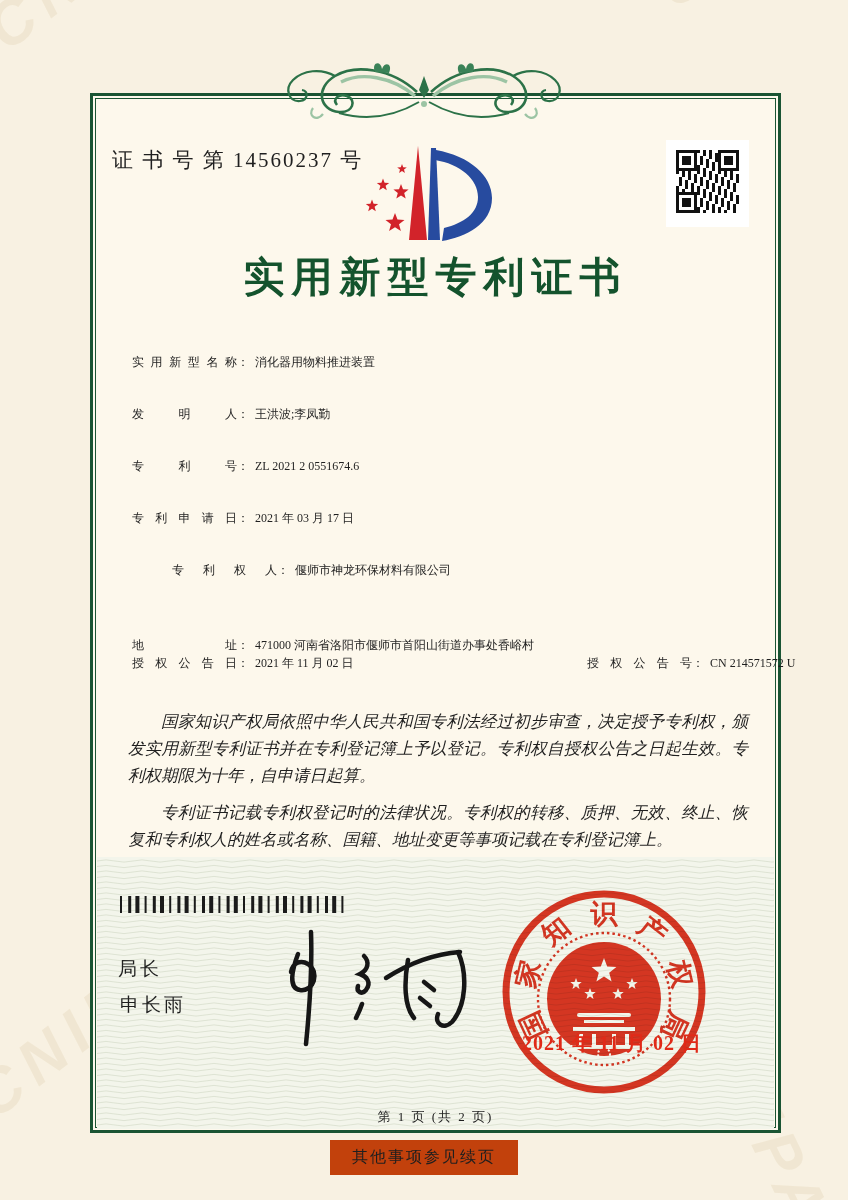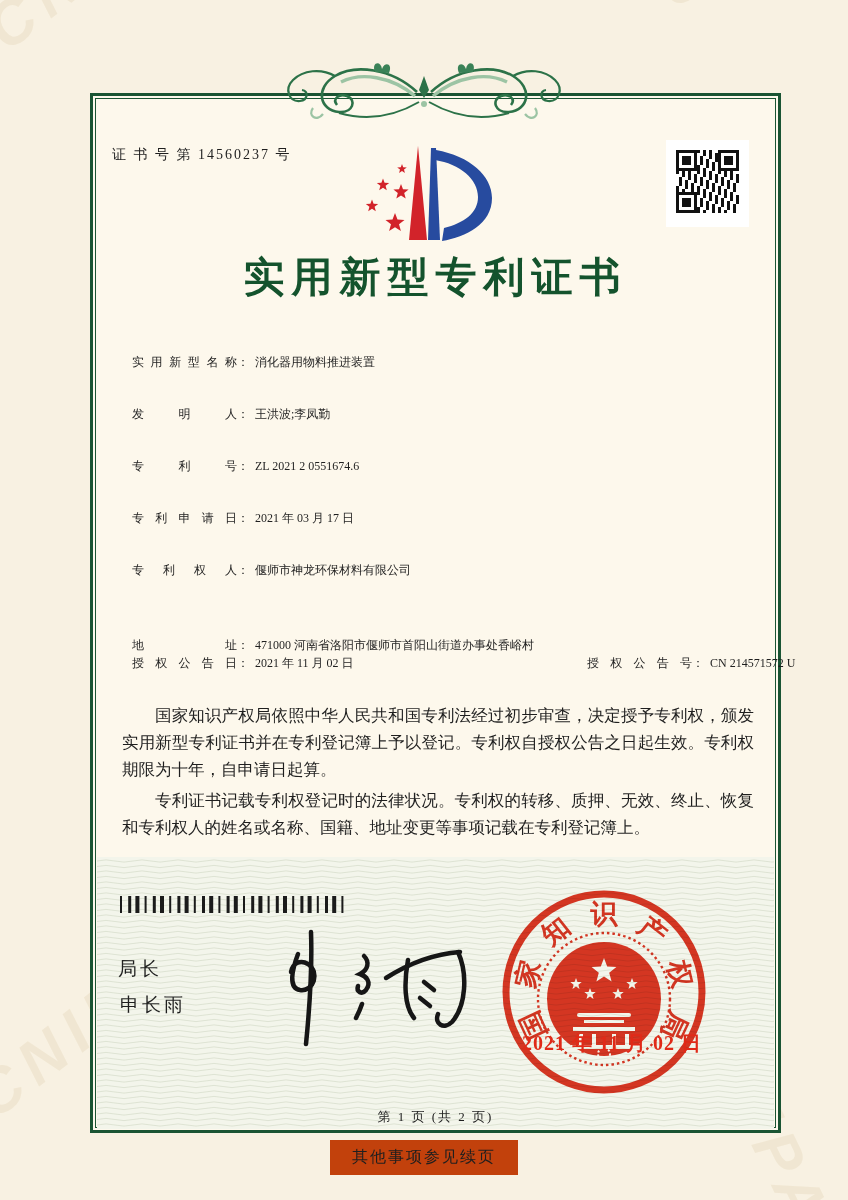--- a/index.html
+++ b/index.html
@@ -11,32 +11,32 @@
       color:#ece0c8;opacity:.6;transform-origin:left top;white-space:nowrap;z-index:0;}
   
   .frame{position:absolute;left:90px;top:93px;width:691px;height:1040px;
          border:3px solid #1a5433;box-sizing:border-box;background:#fdf8ec;z-index:1;}
   .frame-inner{position:absolute;inset:2px;border:1px solid #1a5433;}
   .wave-band{position:absolute;left:97px;top:857px;width:677px;height:272px;
              background:#f3f5eb;z-index:2;}
   .wave-band svg{display:block;}
   .orn{position:absolute;left:279px;top:58px;width:290px;height:64px;z-index:3;}
   
-  .cert-no{position:absolute;left:112px;top:146px;font-size:14px;letter-spacing:2px;z-index:4;}
+  .cert-no{position:absolute;left:112px;top:146px;font-size:21px;letter-spacing:2px;z-index:4;}
   .logo{position:absolute;left:348px;top:134px;width:150px;height:126px;z-index:4;}
   .qr{position:absolute;left:666px;top:140px;background:#fff;padding:10px;z-index:4;}
   .title{position:absolute;left:90px;top:250px;width:691px;text-align:center;
          font-size:41px;font-weight:700;letter-spacing:7px;color:#14532d;z-index:4;}
   .frow{position:absolute;left:132px;font-size:12px;white-space:nowrap;z-index:4;}
   .flabel{display:inline-block;width:105px;text-align:justify;text-align-last:justify;vertical-align:top;}
   .fval{margin-left:6px;}
   .grant-right{position:absolute;left:455px;top:0;}
   .paras{position:absolute;left:118px;top:698px;width:640px;font-size:16.5px;
          line-height:27px;text-align:justify;z-index:4;}
-  .paras p{margin:4px;text-indent:2em;}
+  .paras p{margin:10px;text-indent:2em;font-style:italic;}
   .barcode{position:absolute;left:120px;top:896px;z-index:4;}
   .sig-title{position:absolute;left:118px;top:956px;font-size:19px;letter-spacing:3px;
              font-family:"Liberation Sans","DejaVu Sans",sans-serif;z-index:5;}
   .sig-name{position:absolute;left:112px;top:992px;font-size:19px;letter-spacing:3px;
             font-family:"Liberation Sans","DejaVu Sans",sans-serif;z-index:5;margin-left:8px;}
   .sig-hand{position:absolute;left:238px;top:926px;width:235px;height:125px;z-index:5;}
   .seal{position:absolute;left:498px;top:886px;width:212px;height:212px;z-index:5;
         opacity:.94;mix-blend-mode:multiply;}
   .seal-date{position:absolute;left:512px;top:1030px;width:200px;text-align:center;
              font-size:20px;font-weight:600;letter-spacing:1px;color:#e02a18;z-index:6;}
@@ -381,21 +381,21 @@
   </div>
   <div class="frow" style="top:406px;">
     <span class="flabel">发明人</span><span>：</span><span class="fval">王洪波;李凤勤</span>
   </div>
   <div class="frow" style="top:458px;">
     <span class="flabel">专利号</span><span>：</span><span class="fval">ZL 2021 2 0551674.6</span>
   </div>
   <div class="frow" style="top:510px;">
     <span class="flabel">专利申请日</span><span>：</span><span class="fval">2021 年 03 月 17 日</span>
   </div>
-  <div class="frow" style="top:562px;">
+  <div class="frow" style="top:562px;margin-left:40px;">
     <span class="flabel">专利权人</span><span>：</span><span class="fval">偃师市神龙环保材料有限公司</span>
   </div>
   <div class="frow" style="top:613px;margin-top:24px;">
     <span class="flabel">地址</span><span>：</span><span class="fval">471000 河南省洛阳市偃师市首阳山街道办事处香峪村</span>
   </div>
   <div class="frow" style="top:655px;width:640px;">
     <span class="flabel">授权公告日</span><span>：</span><span class="fval">2021 年 11 月 02 日</span>
     <span class="grant-right">
       <span class="flabel">授权公告号</span><span>：</span><span class="fval">CN 214571572 U</span>
     </span>

